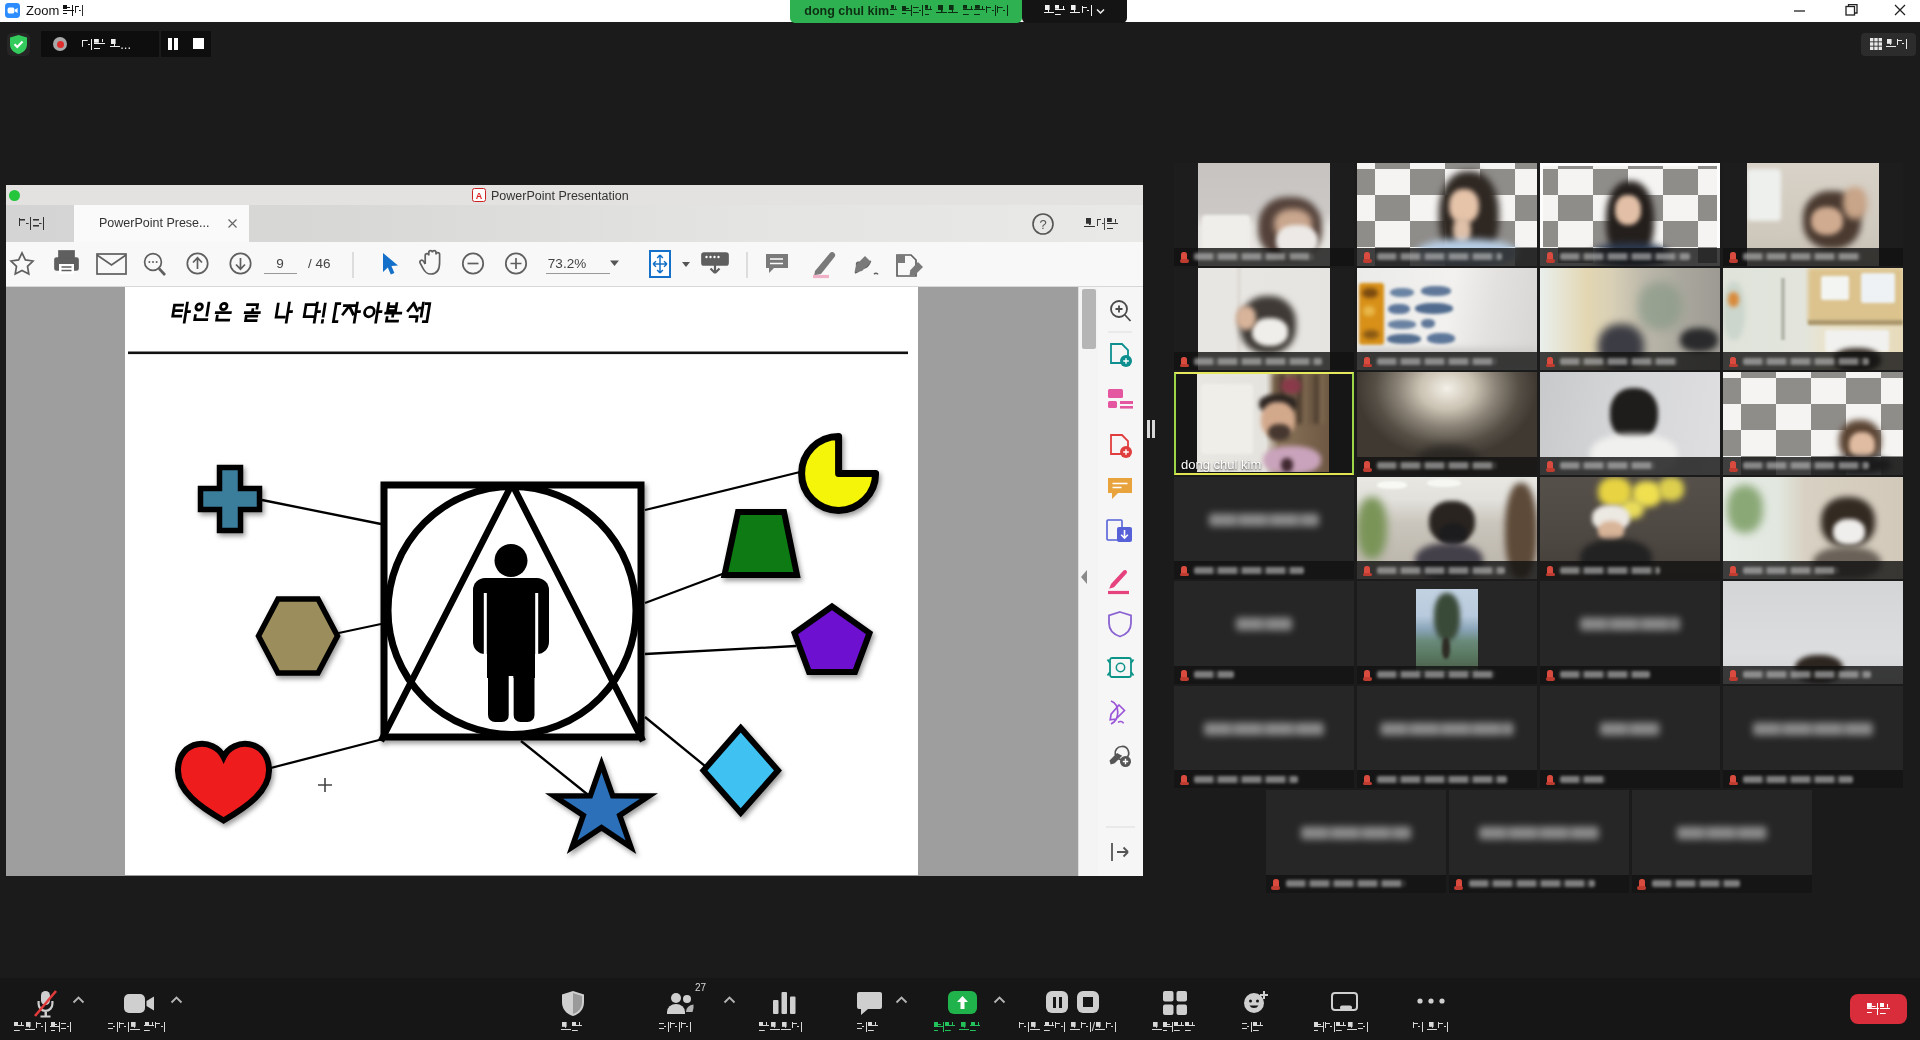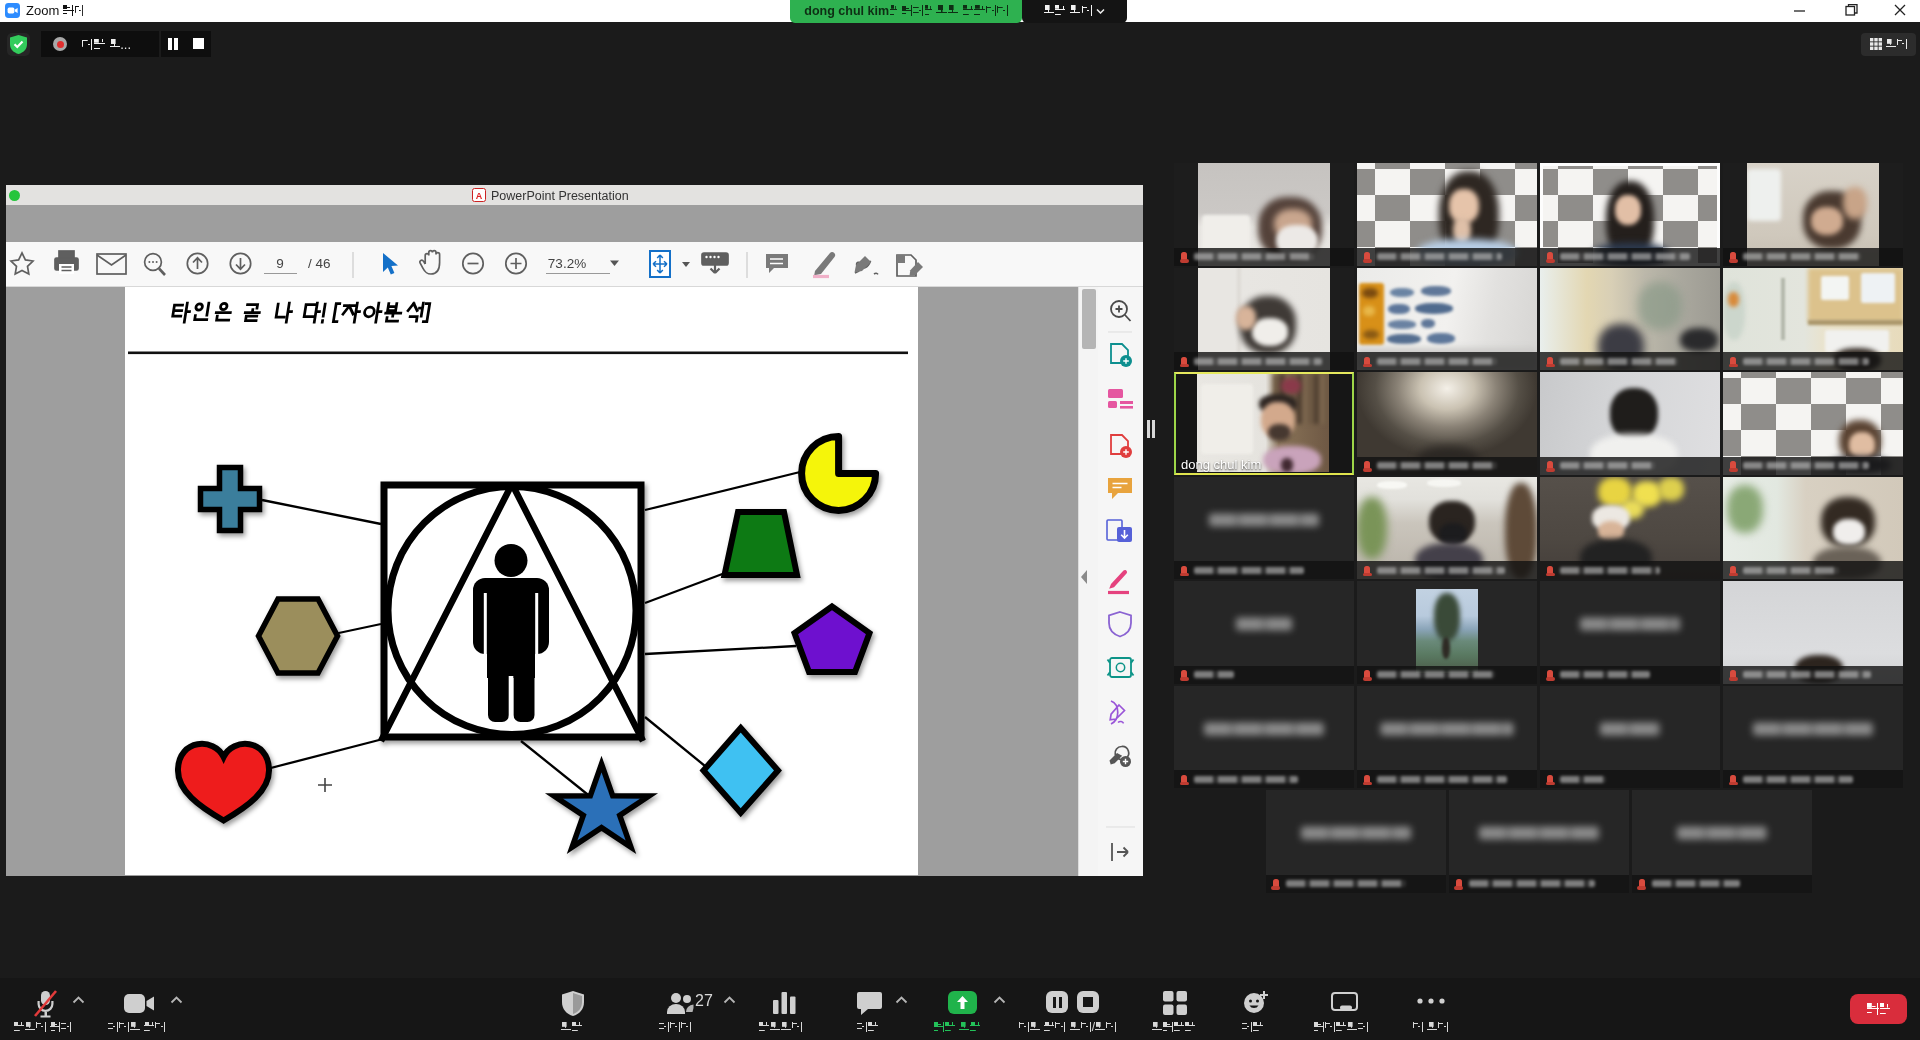--- a/index.html
+++ b/index.html
@@ -88,20 +88,31 @@
 
   <div class="abs" style="left:0;top:0;width:1137px;height:20px;background:#e3e2e0">
     <div class="abs" style="left:3px;top:5px;width:11px;height:11px;border-radius:50%;background:#25c53c"></div>
     <svg class="abs" style="left:466px;top:3px" width="14" height="14" viewBox="0 0 14 14">
         <rect x="0.5" y="0.5" width="13" height="13" rx="2" fill="#fff" stroke="#c22" stroke-width="1"></rect>
         <text x="7" y="10.5" font-size="9" font-weight="bold" fill="#d22" text-anchor="middle" font-family="Liberation Sans">A</text>
       </svg>
     <span class="abs" style="left:485px;top:3.5px;font-size:12.5px;color:#333">PowerPoint Presentation</span>
   </div>
 
+  <div class="abs" style="left:0;top:20px;width:1137px;height:37px;background:linear-gradient(90deg,#d4d4d4 0%,#d8d8d7 30%,#e4e4e2 65%,#e9e9e7 100%)">
+    <span class="abs" style="left:13px;top:10px;color:#333;font-size:15px"><i class="k ka" style="width:.8em"></i><i class="k ka2" style="width:.8em"></i></span>
+    <div class="abs" style="left:68px;top:0;width:175px;height:37px;background:#fafafa;color:#333;font-size:12.5px;line-height:37px;border-radius:0 0 0 0"><span style="margin-left:25px">PowerPoint Prese...</span><svg width="9" height="9" viewBox="0 0 9 9" style="position:absolute;right:12px;top:14px">
+          <path d="M0.5,0.5 L8.5,8.5 M8.5,0.5 L0.5,8.5" stroke="#666" stroke-width="1.2"></path>
+        </svg></div>
+    <svg class="abs" style="left:1026px;top:8px" width="22" height="22" viewBox="0 0 22 22">
+        <circle cx="11" cy="11" r="10" fill="none" stroke="#555" stroke-width="1.6"></circle>
+        <text x="11" y="15.8" font-size="13" fill="#555" text-anchor="middle" font-family="Liberation Sans">?</text>
+      </svg>
+    <span class="abs" style="left:1078px;top:11px;font-size:14px;color:#333"><i class="k kb"></i><i class="k ka" style="width:.6em"></i><i class="k kc"></i></span>
+  </div>
 
   <div class="abs" style="left:0;top:57px;width:1137px;height:45px;background:#f8f8f8;border-bottom:1px solid #d8d8d8">
     <svg class="abs" style="left:0;top:0" width="930" height="45" viewBox="0 0 930 45" fill="none" stroke="#5f5f5f" stroke-width="1.7">
       <path d="M16 11 l3.4 6.9 7.6 1.1 -5.5 5.4 1.3 7.6 -6.8 -3.6 -6.8 3.6 1.3 -7.6 -5.5 -5.4 7.6 -1.1 Z"></path>
       <g transform="translate(45,0)">
           <rect x="4" y="16" width="23" height="12" rx="1.5" fill="#5f5f5f"></rect>
           <rect x="8" y="9" width="15" height="7" fill="#5f5f5f"></rect>
           <rect x="8" y="22" width="15" height="10" fill="#fff" stroke="none"></rect>
           <path d="M10.5 25 h10 M10.5 28.5 h10" stroke-width="1.4"></path>
         </g>
@@ -657,21 +668,21 @@
     </svg>
   <span class="abs" style="left:561px;top:42px;letter-spacing:.5px"><i class="k kb"></i><i class="k kc"></i></span>
   <svg class="abs" style="left:666px;top:14px" width="28" height="23" viewBox="0 0 28 23">
       <g fill="#cfcfcf">
         <circle cx="10" cy="6" r="5"></circle>
         <path d="M1 20 a9 8 0 0 1 18 0 v2 h-18 Z"></path>
         <circle cx="21" cy="7" r="4"></circle>
         <path d="M20 20 a8 7 0 0 1 7.5 -7.5 q0.5 3.5 -1 7.5 Z" opacity=".85"></path>
       </g>
     </svg>
-  <span class="abs" style="left:695px;top:14px;font-size:16px">27</span>
+  <span class="abs" style="left:695px;top:4px;font-size:10px">27</span>
   <span class="abs" style="left:659px;top:42px"><i class="k ka2"></i><i class="k ka"></i><i class="k ka"></i></span>
   <svg class="abs" style="left:723px;top:18px" width="13" height="8" viewBox="0 0 13 8">
       <path d="M1.5 6.5 L6.5 1.5 L11.5 6.5" stroke="#b5b5b5" stroke-width="1.8" fill="none"></path>
     </svg>
   <svg class="abs" style="left:773px;top:14px" width="23" height="22" viewBox="0 0 23 22">
       <g fill="#cfcfcf">
         <rect x="0" y="8" width="5.5" height="14" rx="1"></rect>
         <rect x="8.5" y="0" width="5.5" height="22" rx="1"></rect>
         <rect x="17" y="4.5" width="5.5" height="17.5" rx="1"></rect>
       </g>

